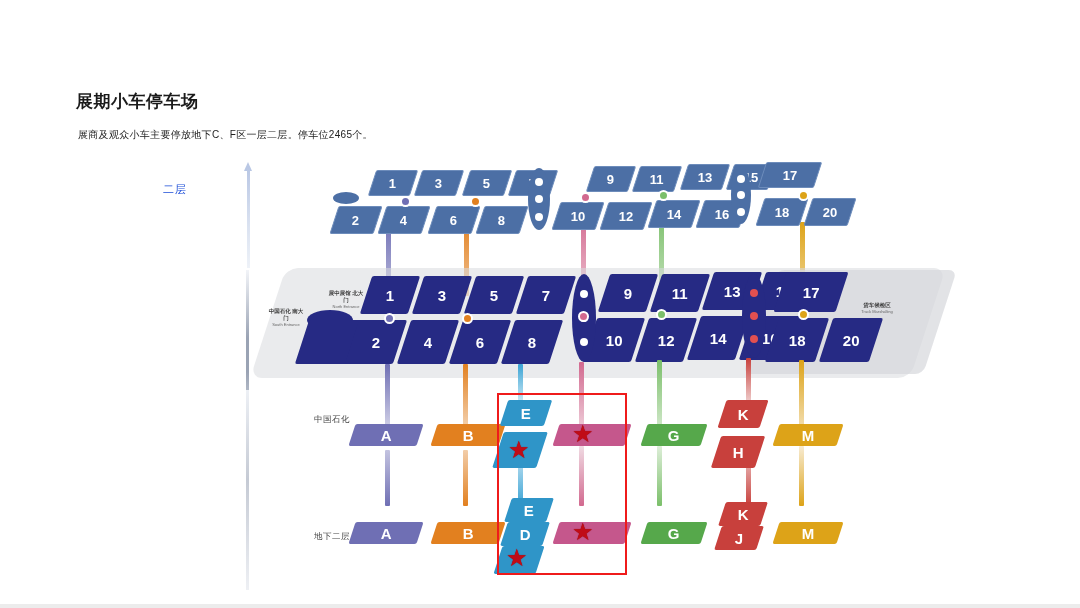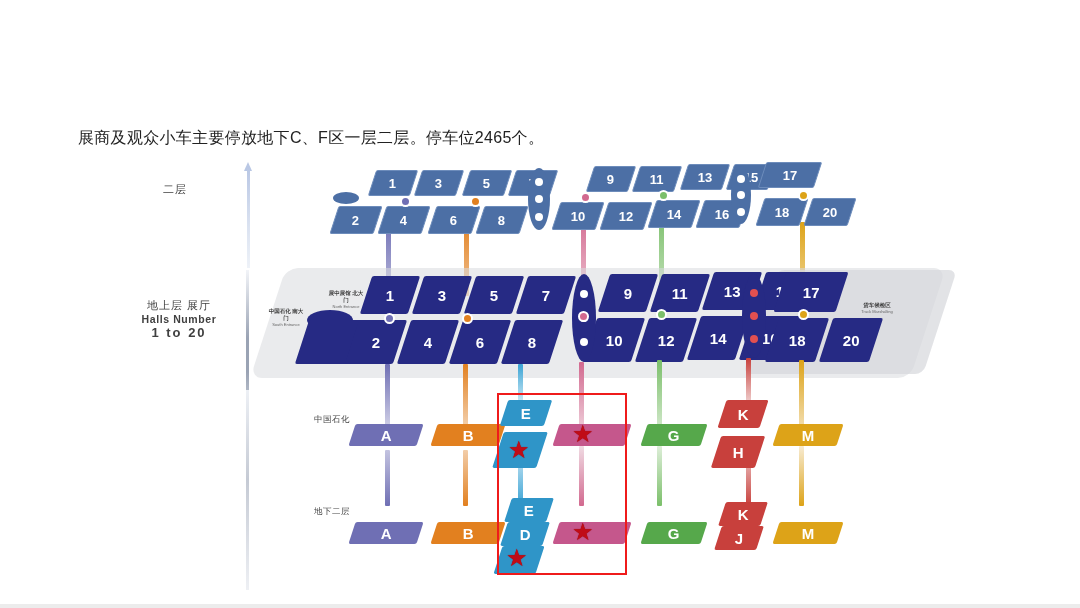--- a/index.html
+++ b/index.html
@@ -25,39 +25,39 @@
     letter-spacing:1px;line-height:32px;white-space:nowrap;
   }
 
   
   .sub-title{
     position:absolute;left:76px;top:90px;
     font-size:17px;font-weight:bold;color:#1a1a1a;letter-spacing:.5px;
   }
   .body-text{
     position:absolute;left:78px;top:128px;
-    font-size:16px;color:#222;letter-spacing:.3px;
+    font-size:10px;color:#222;letter-spacing:.3px;
   }
 
   
   .diagram{position:absolute;left:0;top:150px;width:1080px;height:440px;}
 
   
-  .row-label{position:absolute;text-align:center;color:#404040;}
+  .row-label{position:absolute;text-align:center;color:#1d4ed8;}
   .row-label .cn{font-size:11px;letter-spacing:1px;display:block;}
   .row-label .en{font-size:10.5px;letter-spacing:.6px;display:block;font-weight:bold;}
   .row-label .rng{font-size:13px;letter-spacing:2px;display:block;font-weight:bold;}
 
   .lbl-l2{left:140px;top:32px;width:70px;}
   .lbl-ground{left:120px;top:148px;width:118px;}
   .lbl-park{left:118px;top:292px;width:122px;}
 
   .mini-label{position:absolute;font-size:8.5px;color:#444;letter-spacing:.5px;}
   .mini-b1{left:314px;top:264px;}
-  .mini-b2{left:314px;top:356px;}
+  .mini-b2{left:314px;top:381px;}
 
   
   .up-arrow{position:absolute;left:244px;top:10px;width:8px;height:108px;}
   .up-arrow .shaft{position:absolute;left:2.5px;top:8px;width:3px;height:100px;
     background:linear-gradient(180deg,#b9c7e4 0%,#d9e1f0 55%,#eef2f8 100%);}
   .up-arrow .head{position:absolute;left:0;top:2px;width:0;height:0;
     border-left:4px solid transparent;border-right:4px solid transparent;
     border-bottom:9px solid #b9c7e4;}
   .axis-line{position:absolute;left:246px;top:120px;width:3px;height:170px;
     background:linear-gradient(180deg,#f2f4f8 0%,#9aa3b4 40%,#9aa3b4 60%,#e9ecf2 100%);}
@@ -131,38 +131,34 @@
   .footer-strip{position:absolute;left:0;top:604px;width:1080px;height:4px;background:#ececec;}
 </style>
 </head>
 <body>
 
 <div class="slide">
 
   <div class="header">
   </div>
 
+  <div class="sub-title">展期小车停车场</div>
   <div class="body-text">展商及观众小车主要停放地下C、F区一层二层。停车位2465个。</div>
 
   <div class="diagram">
 
     <div class="up-arrow">
       <div class="head"></div>
         <div class="shaft"></div>
     </div>
     <div class="axis-line"></div>
     <div class="axis-line2"></div>
 
     <div class="row-label lbl-l2">
       <span class="cn">二层</span>
-    </div>
-    <div class="row-label lbl-ground">
-      <span class="cn">地上层 展厅</span>
-      <span class="en">Halls Number</span>
-      <span class="rng">1 to 20</span>
     </div>
     <div class="mini-label mini-b1">中国石化</div>
     <div class="mini-label mini-b2">地下二层</div>
 
     <div class="conn" style="left:386px;top:68px;height:78px;background:linear-gradient(180deg,#6f6fb4,#b9b9dc);"></div>
     <div class="conn" style="left:464px;top:68px;height:78px;background:linear-gradient(180deg,#e2801f,#f0c295);"></div>
     <div class="conn" style="left:581px;top:62px;height:84px;background:linear-gradient(180deg,#d2698f,#edc0cf);"></div>
     <div class="conn" style="left:659px;top:62px;height:84px;background:linear-gradient(180deg,#7bbf6a,#c4e1bc);"></div>
     <div class="conn" style="left:800px;top:72px;height:76px;background:linear-gradient(180deg,#dda318,#f0d79a);"></div>
 

